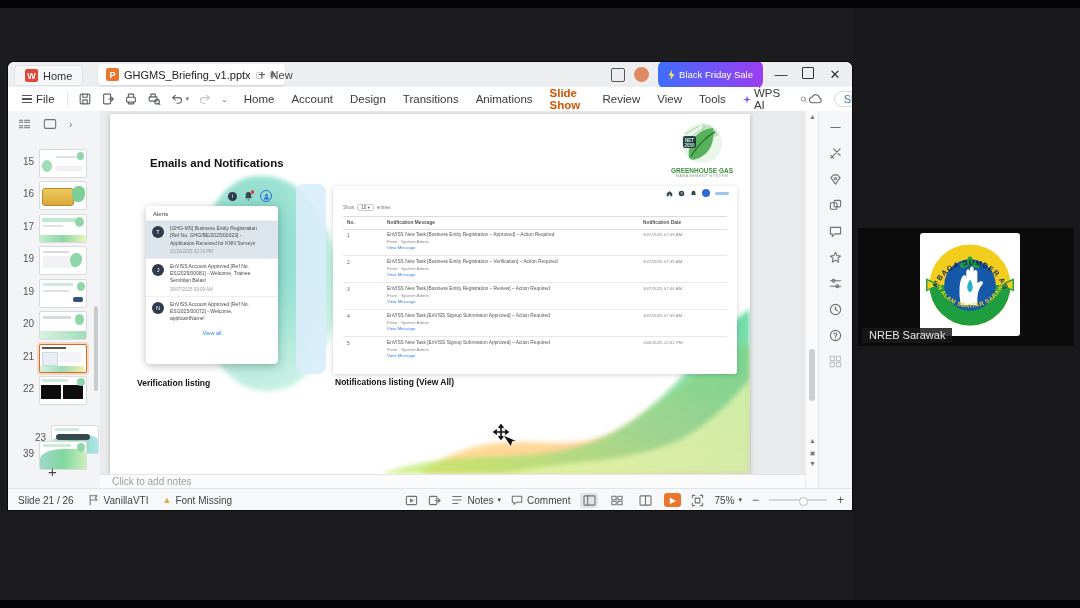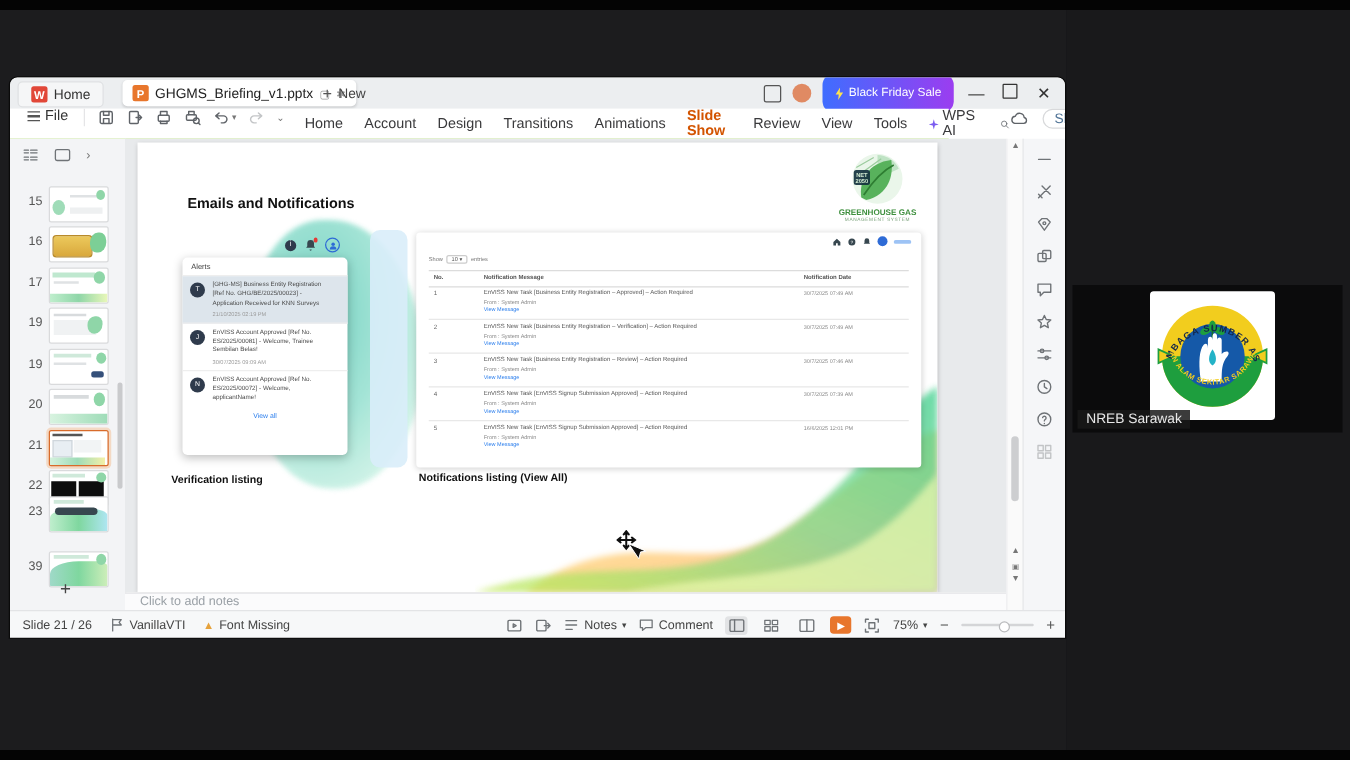--- a/index.html
+++ b/index.html
@@ -20,21 +20,21 @@
   .tab-extra{color:#9a9a9a;font-size:9px;}
   .tab-new{left:244px;top:3px;height:19px;display:flex;align-items:center;gap:5px;font-size:11px;color:#444;padding:0 6px;}
   .plus{font-size:13px;color:#555;}
   .tb-right{right:8px;top:0;height:25px;display:flex;align-items:center;gap:9px;}
   .winpreview{width:12px;height:12px;border:1.3px solid #555;border-radius:2px;}
   .avatar-o{width:15px;height:15px;border-radius:50%;background:#e08a63;}
   .promo{height:31px;padding:0 10px;border-radius:9px;background:linear-gradient(90deg,#3f6dff,#9b3df0);color:#fff;font-size:9.5px;display:flex;align-items:center;gap:4px;}
   .wbtn{font-size:13px;color:#333;width:18px;text-align:center;}
   .maxbox{width:10px;height:10px;border:1.2px solid #333;border-radius:1px;}
 
-  .menubar{left:0;top:25px;width:751px;height:24px;background:#fff;display:flex;align-items:flex-start;border-bottom:4px solid #84cc16;}
+  .menubar{left:0;top:25px;width:751px;height:24px;background:#fff;display:flex;align-items:center;border-bottom:4px solid #84cc16;}
   .file-btn{display:flex;align-items:center;gap:4px;font-size:11.5px;color:#333;margin-left:14px;}
   .hamb{display:inline-block;width:10px;}
   .hamb span{display:block;height:1.2px;background:#555;margin:2px 0;}
   .qat{display:flex;align-items:center;gap:9px;margin-left:12px;padding-left:10px;border-left:1px solid #e5e5e7;}
   .menu-items{display:flex;align-items:center;gap:17px;margin-left:16px;font-size:11.5px;color:#3a3a3c;}
   .mi{position:relative;cursor:default;}
   .mi.active{color:#d35400;font-weight:bold;}
   .mi.active::after{content:"";position:absolute;left:0;right:0;bottom:-5px;height:2px;background:#d35400;}
   .mb-right{margin-left:auto;display:flex;align-items:center;gap:11px;margin-right:10px;}
   .share-pill{border:1px solid #d8d9db;border-radius:10px;padding:1px 9px;font-size:11px;color:#4f7396;display:flex;gap:4px;align-items:center;}
@@ -314,21 +314,21 @@
         </div>
         <div class="thumbrow" style="top:264px;">
           <span class="tnum">22</span>
           <span class="tbox">
               <span class="dec" style="left:1px;top:8px;width:20px;height:14px;background:#0d0d0d;"></span>
               <span class="dec" style="left:23px;top:8px;width:20px;height:14px;background:#0d0d0d;"></span>
               <span class="dec" style="left:2px;top:2px;width:26px;height:3px;background:#cfe9da;"></span>
               <span class="dec" style="right:1px;top:1px;width:8px;height:8px;background:#8fd6a8;border-radius:50%;"></span>
             </span>
         </div>
-        <div class="thumbrow" style="top:285px;">
+        <div class="thumbrow" style="top:313px;margin-left:12px;">
           <span class="tnum">23</span>
           <span class="tbox">
               <span class="dec" style="left:0;bottom:0;width:46px;height:18px;background:linear-gradient(90deg,#bfeecd,#7fd79f,#aee6f2);border-radius:40% 30% 0 0;"></span>
               <span class="dec" style="left:4px;top:8px;width:34px;height:6px;background:#37474f;border-radius:3px;"></span>
               <span class="dec" style="left:3px;top:2px;width:24px;height:3px;background:#cfe9da;"></span>
             </span>
         </div>
         <div class="thumbrow" style="top:329px;">
           <span class="tnum">39</span>
           <span class="tbox">

